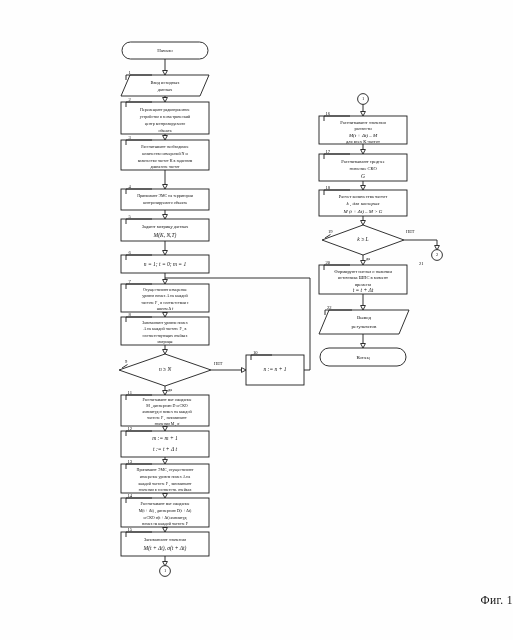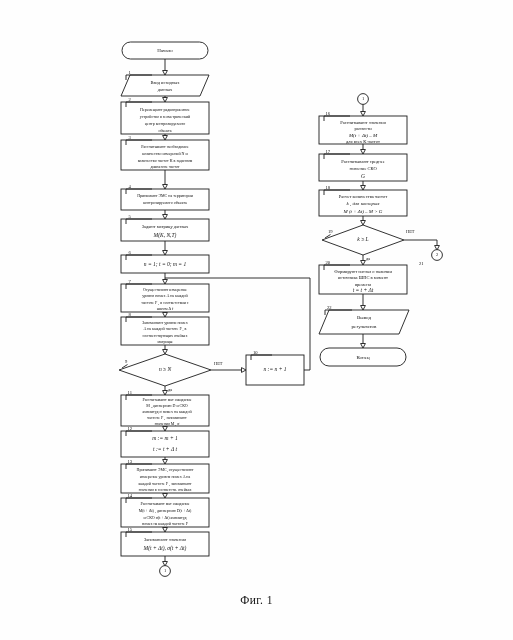--- a/index.html
+++ b/index.html
@@ -63,21 +63,21 @@
     font-family: "Liberation Serif", serif;
     font-size: 4.4px;
     fill: #111;
     dominant-baseline: middle;
   }
   .caption {
     position: absolute;
     left: 0;
     top: 594px;
     width: 513px;
-    text-align: center;
+    text-align: right;
     font-family: "Liberation Serif", serif;
     font-size: 11.5px;
     color: #111;
     letter-spacing: 0.4px;
   }
 </style>
 </head>
 <body>
 
 <div id="sheet">

